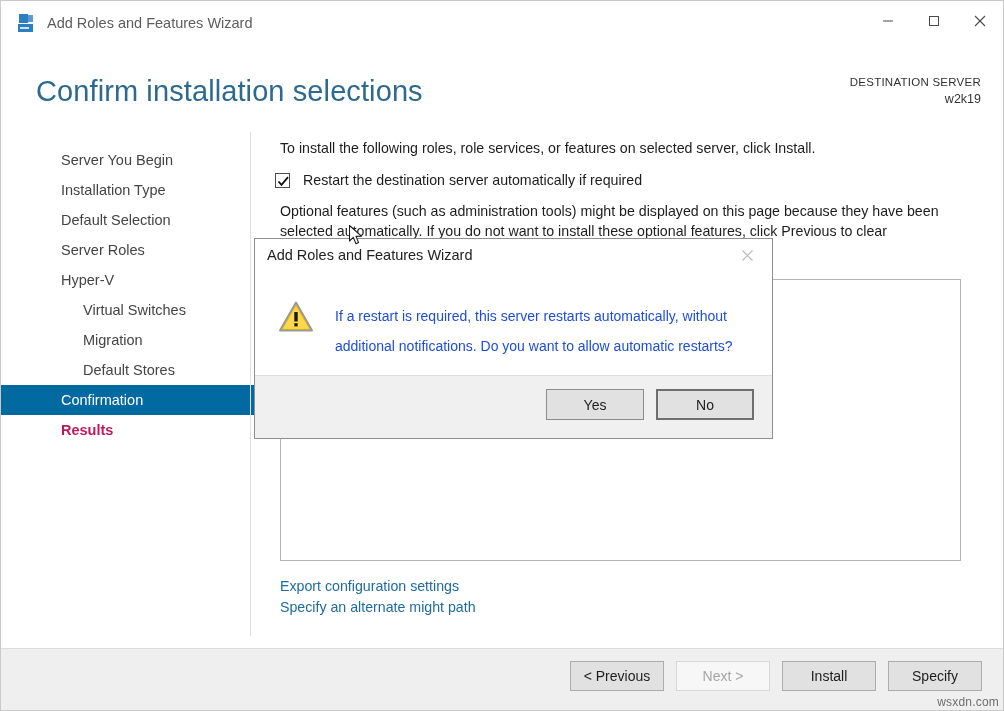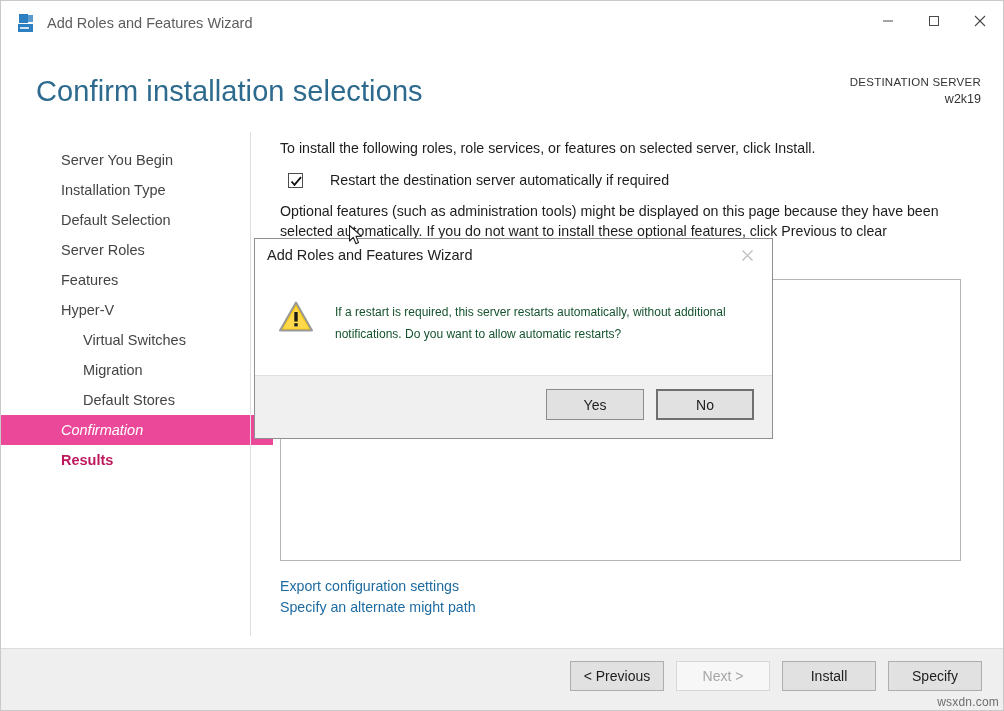--- a/index.html
+++ b/index.html
@@ -174,49 +174,48 @@
     align-items: center;
     padding-left: 60px;
     font-size: 14.5px;
     color: #444444;
     cursor: default;
     box-sizing: border-box;
     white-space: nowrap;
   }
   .nav-item.indent { padding-left: 82px; }
   .nav-item.selected {
-    background: #ec4899;
+    background: #0369a1;
     color: #ffffff;
     width: 272px;
-    font-style: italic;
   }
   .nav-item.disabled { color: #be185d; font-weight: bold; }
 
   
   #content {
     flex: 1 1 auto;
     position: relative;
     padding-top: 12px;
     min-width: 0;
   }
   #instruction {
     position: absolute;
     left: 29px;
     top: 8px;
     font-size: 14.2px;
     color: #1d1d1d;
     white-space: nowrap;
   }
   #restart-row {
     position: absolute;
-    left: 37px;
+    left: 24px;
     top: 40px;
     display: flex;
     align-items: flex-end;
-    gap: 27px;
+    gap: 13px;
   }
   .cbox {
     width: 15px;
     height: 15px;
     border: 1px solid #4c4c4c;
     background: #ffffff;
     position: relative;
     flex: 0 0 15px;
     box-sizing: border-box;
   }
@@ -357,23 +356,23 @@
   #modal-msg-row {
     position: absolute;
     left: 24px;
     top: 20px;
     display: flex;
     gap: 22px;
     align-items: flex-start;
   }
   .warn-icon { flex: 0 0 34px; width: 34px; height: 31px; }
   #modal-message {
-    font-size: 12px;
-    color: #14532d;
-    line-height: 22px;
+    font-size: 14px;
+    color: #1d4ed8;
+    line-height: 30px;
     width: 410px;
   }
   #modal-buttonbar {
     flex: 0 0 62px;
     height: 62px;
     background: #f0f0f0;
     border-top: 1px solid #dfdfdf;
     position: relative;
   }
   #modal-buttons {
@@ -456,21 +455,20 @@
       </div>
     </div>
 
     <div id="main-split">
 
       <div id="sidebar">
           <div class="nav-item">Server You Begin</div>
           <div class="nav-item">Installation Type</div>
           <div class="nav-item">Default Selection</div>
           <div class="nav-item">Server Roles</div>
-          <div class="nav-item">Features</div>
           <div class="nav-item">Hyper-V</div>
           <div class="nav-item indent">Virtual Switches</div>
           <div class="nav-item indent">Migration</div>
           <div class="nav-item indent">Default Stores</div>
           <div class="nav-item selected">Confirmation</div>
           <div class="nav-item disabled">Results</div>
         </div>
 
       <div id="content">
         <div id="instruction">To install the following roles, role services, or features on selected server, click Install.</div>

